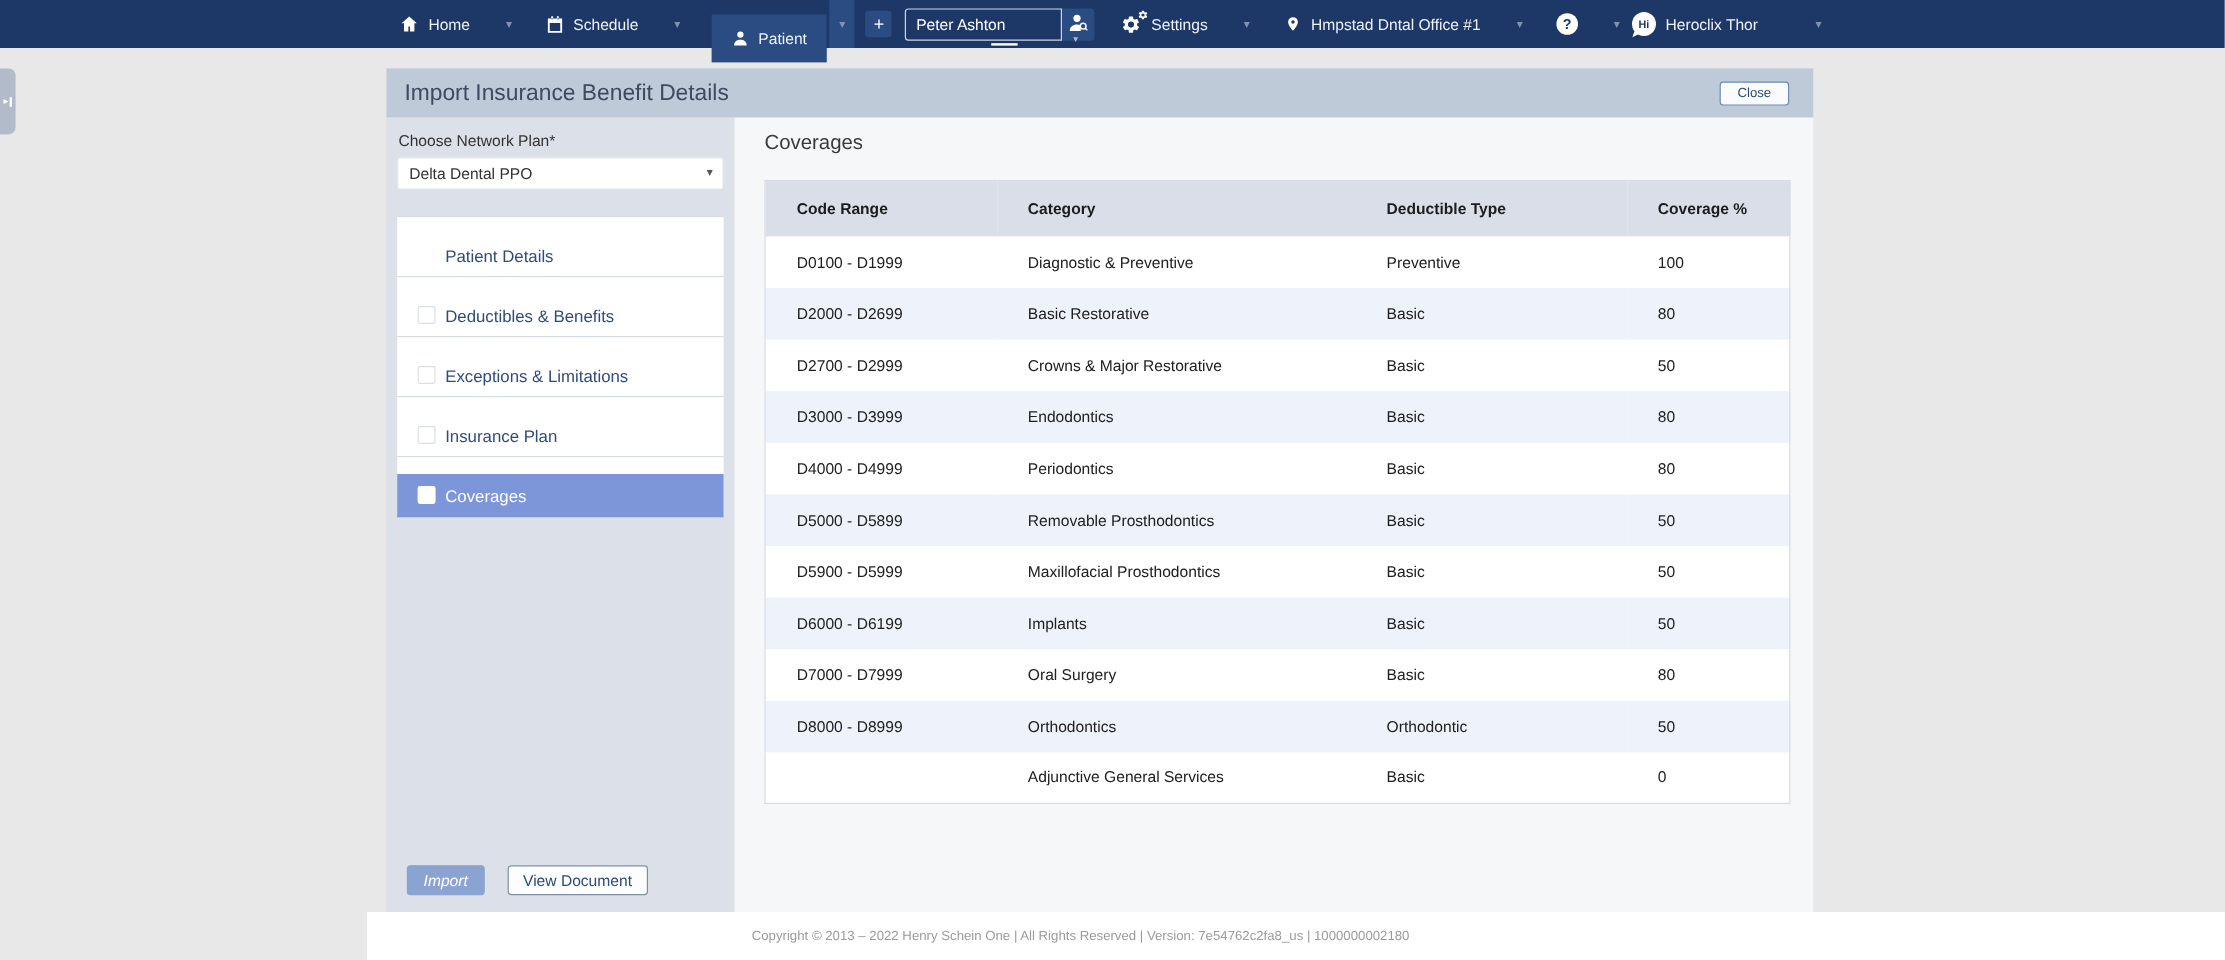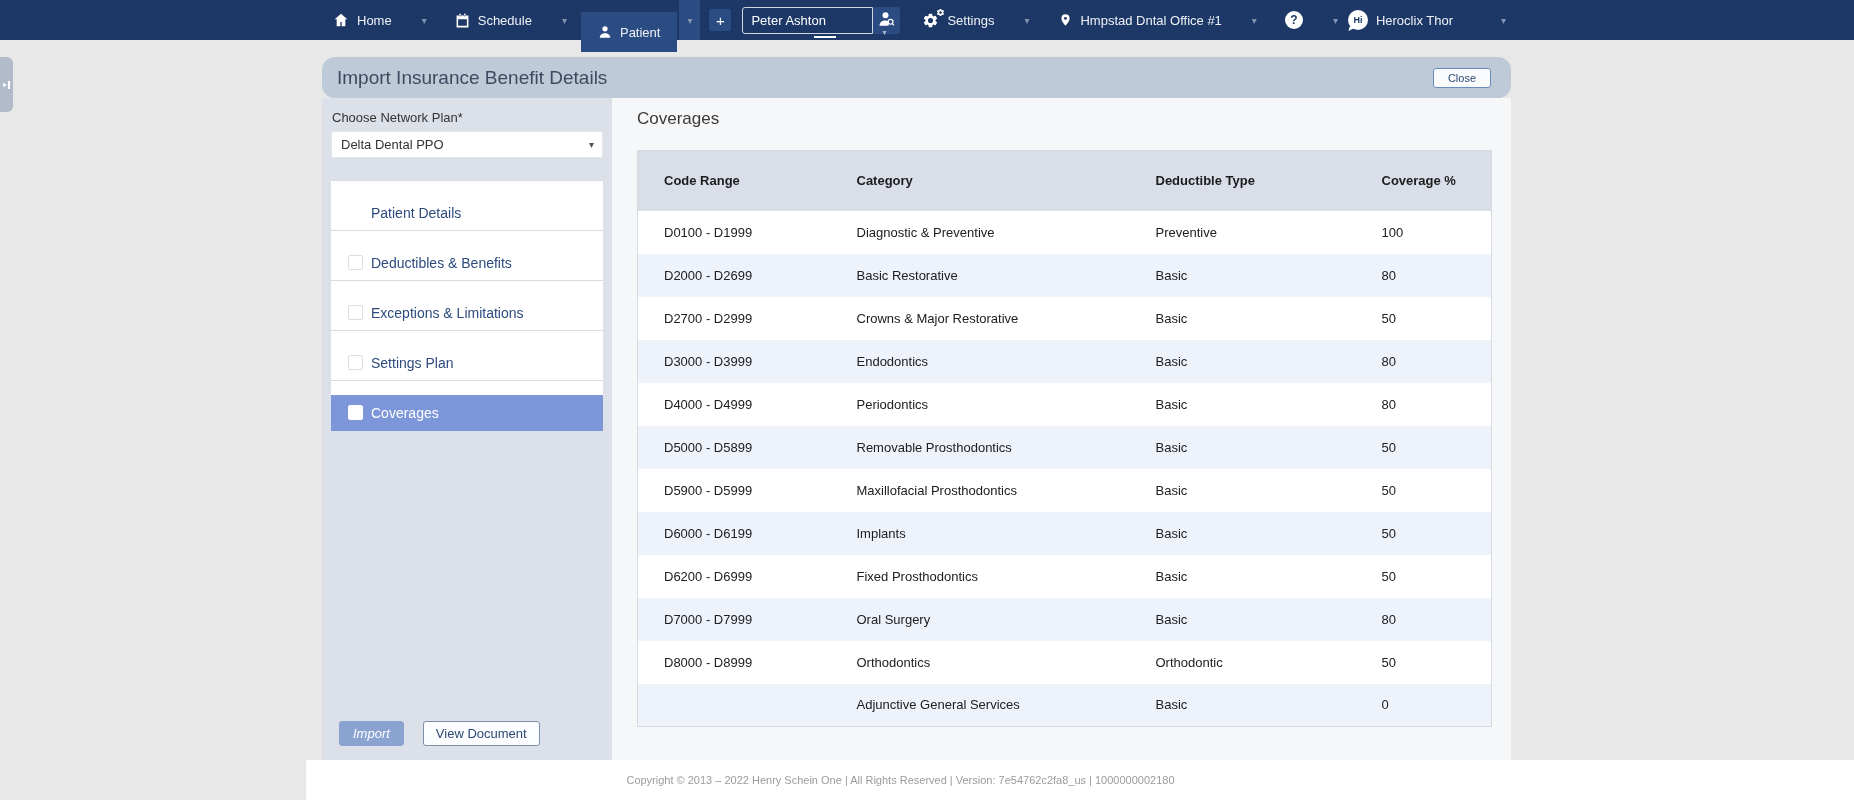--- a/index.html
+++ b/index.html
@@ -6,21 +6,21 @@
   html,body { width:1854px; height:800px; background:#e8e8e8; overflow:hidden;
     font-family:"Liberation Sans","DejaVu Sans",sans-serif; }
 
   
   .topnav { height:40px; background:#1d3867; display:flex; align-items:center;
     padding-left:333px; color:#eef1f6; font-size:13px; white-space:nowrap; }
   .nav-item { display:flex; align-items:center; gap:8px; height:40px; cursor:pointer; }
   .caret { color:#8193af; font-size:10px; margin-left:22px; }
   .nav-icon svg { display:block; }
   .m-home { margin-right:28px; }
-  .m-sched { margin-right:14px; }
+  .m-sched { margin-right:26px; }
   .nav-tab-active { background:#2a4c82; height:40px; padding:0 17px; display:flex; align-items:center; gap:8px; cursor:pointer;margin-top:24px; }
   .tab-caret { background:#2a4c82; border-left:2px solid #1d3867; height:40px; width:23px;
     display:flex; align-items:center; justify-content:center; cursor:pointer; }
   .tab-caret .caret { margin-left:0; }
   .plus-btn { width:22px; height:22px; margin-left:9px; background:#2a4c82; border-radius:3px;
     display:flex; align-items:center; justify-content:center; font-size:15px; color:#fff; cursor:pointer; }
   .search-wrap { margin-left:11px; display:flex; align-items:center; position:relative; }
   .search-input { width:131px; height:27px; background:#1d3867; border:1px solid #cfd6e0;
     border-radius:3px 0 0 3px; color:#fff; font-size:13px; padding:0 8px;
     font-family:"Liberation Sans","DejaVu Sans",sans-serif; outline:none; }
@@ -45,21 +45,21 @@
   
   .side-tab { position:absolute; left:0; top:57px; width:13px; height:55px; background:#b2bbc9;
     border-radius:0 6px 6px 0; display:flex; align-items:center; justify-content:center;
     color:#fff; font-size:8px; cursor:pointer; }
   .side-tab .bar { width:2px; height:8px; background:#fff; margin-left:1px; }
 
   
   .panel { position:absolute; left:322px; top:57px; width:1189px; height:703px;
     display:flex; flex-direction:column; }
   .panel-header { height:41px; background:#bfcad9; display:flex; align-items:center;
-    justify-content:space-between; padding:0 20px 0 15px; flex:none;border-radius:13px; }
+    justify-content:space-between; padding:0 20px 0 15px; flex:none; }
   .panel-title { font-size:19px; color:#3c4b60; }
   .close-btn { background:#fafbfd; border:1px solid #6a8cba; border-radius:3px; color:#2d4a75;
     font-size:11px; padding:3px 14px; cursor:pointer; font-family:inherit; }
   .panel-body { flex:1; display:flex; min-height:0; }
 
   
   .sidebar { width:290px; flex:none; background:#dce0e9; position:relative; padding:12px 9px 0; }
   .np-label { font-size:13px; color:#333; margin-bottom:6px; padding-left:1px; }
   .np-select { height:27px; background:#fff; border:1px solid #e3e6ec; border-radius:2px;
     display:flex; align-items:center; justify-content:space-between; padding:0 8px 0 9px;
@@ -76,21 +76,21 @@
   .import-btn { background:#8ba3d1; border:1px solid #8ba3d1; border-radius:3px; color:#fff;
     font-size:13px; padding:4px 13px; cursor:pointer; font-family:inherit;font-style:italic; }
   .viewdoc-btn { background:#fcfdfe; border:1px solid #7e90a8; border-radius:3px; color:#2d4a75;
     font-size:13px; padding:4px 12px; cursor:pointer; font-family:inherit; }
 
   
   .content { flex:1; background:#f6f7f9; padding:11px 0 0 25px; }
   .content-heading { font-size:17px; color:#3a3a3a; font-weight:400; }
   table.cov { margin-top:21px; width:854px; border-collapse:collapse; table-layout:fixed;
     border:1px solid #d5dae3; background:#fff; }
-  table.cov th { height:60px; background:#d9dee9; text-align:left; padding-left:26px;
+  table.cov th { height:46px; background:#d9dee9; text-align:left; padding-left:26px;
     font-size:13px; color:#1c1c1c; font-weight:bold; }
   table.cov td { height:43px; padding-left:26px; font-size:13px; color:#202020; }
   table.cov tbody tr:nth-child(even) { background:#eef2fb; }
   table.cov th:nth-child(1){ width:193px; } table.cov th:nth-child(2){ width:299px; }
   table.cov th:nth-child(3){ width:226px; } table.cov th:nth-child(4){ width:136px; }
 
   
   .footer-band { position:absolute; left:306px; top:760px; right:0; height:40px; background:#fff;
     display:flex; align-items:center; }
   .footer-text { width:1189px; text-align:center; font-size:11px; color:#9b9b9b; }
@@ -214,21 +214,21 @@
           <div class="section-item">
             <span class="checkbox"></span>
             <span>Deductibles &amp; Benefits</span>
           </div>
           <div class="section-item">
             <span class="checkbox"></span>
             <span>Exceptions &amp; Limitations</span>
           </div>
           <div class="section-item">
             <span class="checkbox"></span>
-            <span>Settings Plan</span>
+            <span>Insurance Plan</span>
           </div>
           <div class="section-item selected">
             <span class="checkbox"></span>
             <span>Coverages</span>
           </div>
         </div>
 
       <div class="sidebar-buttons">
         <button class="import-btn">Import</button>
         <button class="viewdoc-btn">View Document</button>
@@ -289,26 +289,20 @@
               <td>Basic</td>
               <td>50</td>
             </tr>
             <tr>
               <td>D6000 - D6199</td>
               <td>Implants</td>
               <td>Basic</td>
               <td>50</td>
             </tr>
             <tr>
-              <td>D6200 - D6999</td>
-              <td>Fixed Prosthodontics</td>
-              <td>Basic</td>
-              <td>50</td>
-            </tr>
-            <tr>
               <td>D7000 - D7999</td>
               <td>Oral Surgery</td>
               <td>Basic</td>
               <td>80</td>
             </tr>
             <tr>
               <td>D8000 - D8999</td>
               <td>Orthodontics</td>
               <td>Orthodontic</td>
               <td>50</td>

